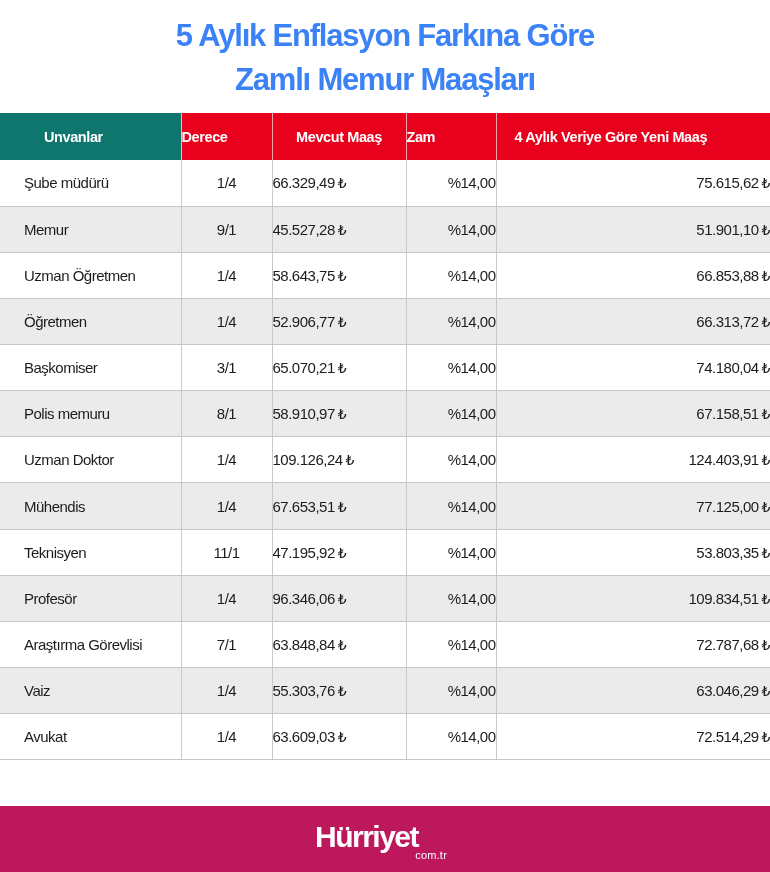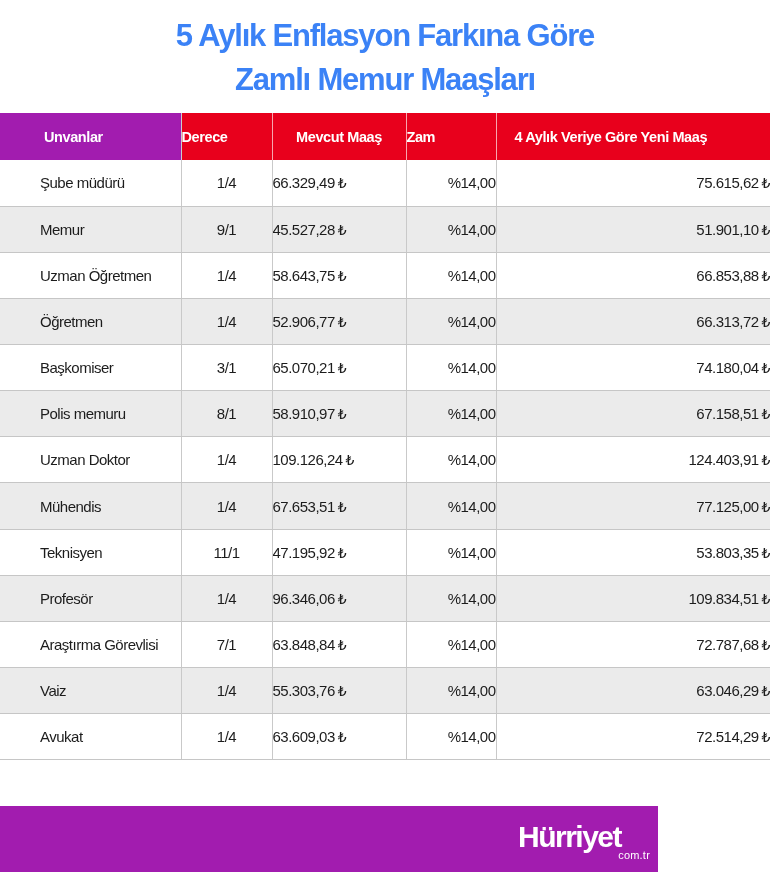--- a/index.html
+++ b/index.html
@@ -19,42 +19,42 @@
 
     .table {
       position: absolute; left: 0; top: 113px; width: 770px;
       border-collapse: collapse; table-layout: fixed;
     }
     .table th, .table td { overflow: hidden; white-space: nowrap; }
     .table thead th {
       height: 47px; color: #ffffff; font-weight: bold; font-size: 14.5px; letter-spacing: -0.4px;
       background: #e8001c; border-right: 1px solid #f7a6ae;
     }
-    .table thead th.col-title { background: #a21caf; text-align: left; padding-left: 44px; border-right: 1px solid #cccccc; }
+    .table thead th.col-title { background: #0f766e; text-align: left; padding-left: 44px; border-right: 1px solid #cccccc; }
     .table thead th.col-deg, .table thead th.col-zam { text-align: left; }
     .table thead th.col-cur { text-align: center; }
     .table thead th.col-new { text-align: left; padding-left: 18px; border-right: none; }
 
     .table tbody td {
       height: 46.15px; font-size: 15px; letter-spacing: -0.5px; color: #1c1c1c;
       border-right: 1px solid #c9c9c9; border-bottom: 1px solid #c6c6c6;
     }
     .table tbody tr:nth-child(odd) td { background: #ffffff; }
     .table tbody tr:nth-child(even) td { background: #ebebeb; }
-    .table tbody td.c-title { text-align: left; padding-left: 40px; }
+    .table tbody td.c-title { text-align: left; padding-left: 24px; }
     .table tbody td.c-deg { text-align: center; }
     .table tbody td.c-cur { padding-right: 20px; }
     .table tbody td.c-zam { text-align: right; margin-top: 24px; }
     .table tbody td.c-new { text-align: right; border-right: none; }
     .lira { margin-left: 3px; font-size: 14px; }
 
     .footer {
-      position: absolute; left: 0; top: 806px; width: 658px; height: 66px;
-      background: #a21caf;
-      display: flex; align-items: center; justify-content: flex-end;
+      position: absolute; left: 0; top: 806px; width: 770px; height: 66px;
+      background: #be185d;
+      display: flex; align-items: center; justify-content: center;
     }
     .logo { position: relative; color: #ffffff; height: 50px; width: 140px; }
     .logo-main {
       position: absolute; left: 0; top: 6px;
       font-family: "Liberation Sans", sans-serif; font-weight: bold; font-size: 30px; letter-spacing: -1.5px;
       color: #ffffff;
     }
     .logo-sub {
       position: absolute; right: 8px; top: 35px;
       font-family: "Liberation Sans", sans-serif; font-size: 11px; color: #ffffff; letter-spacing: 0.2px;

